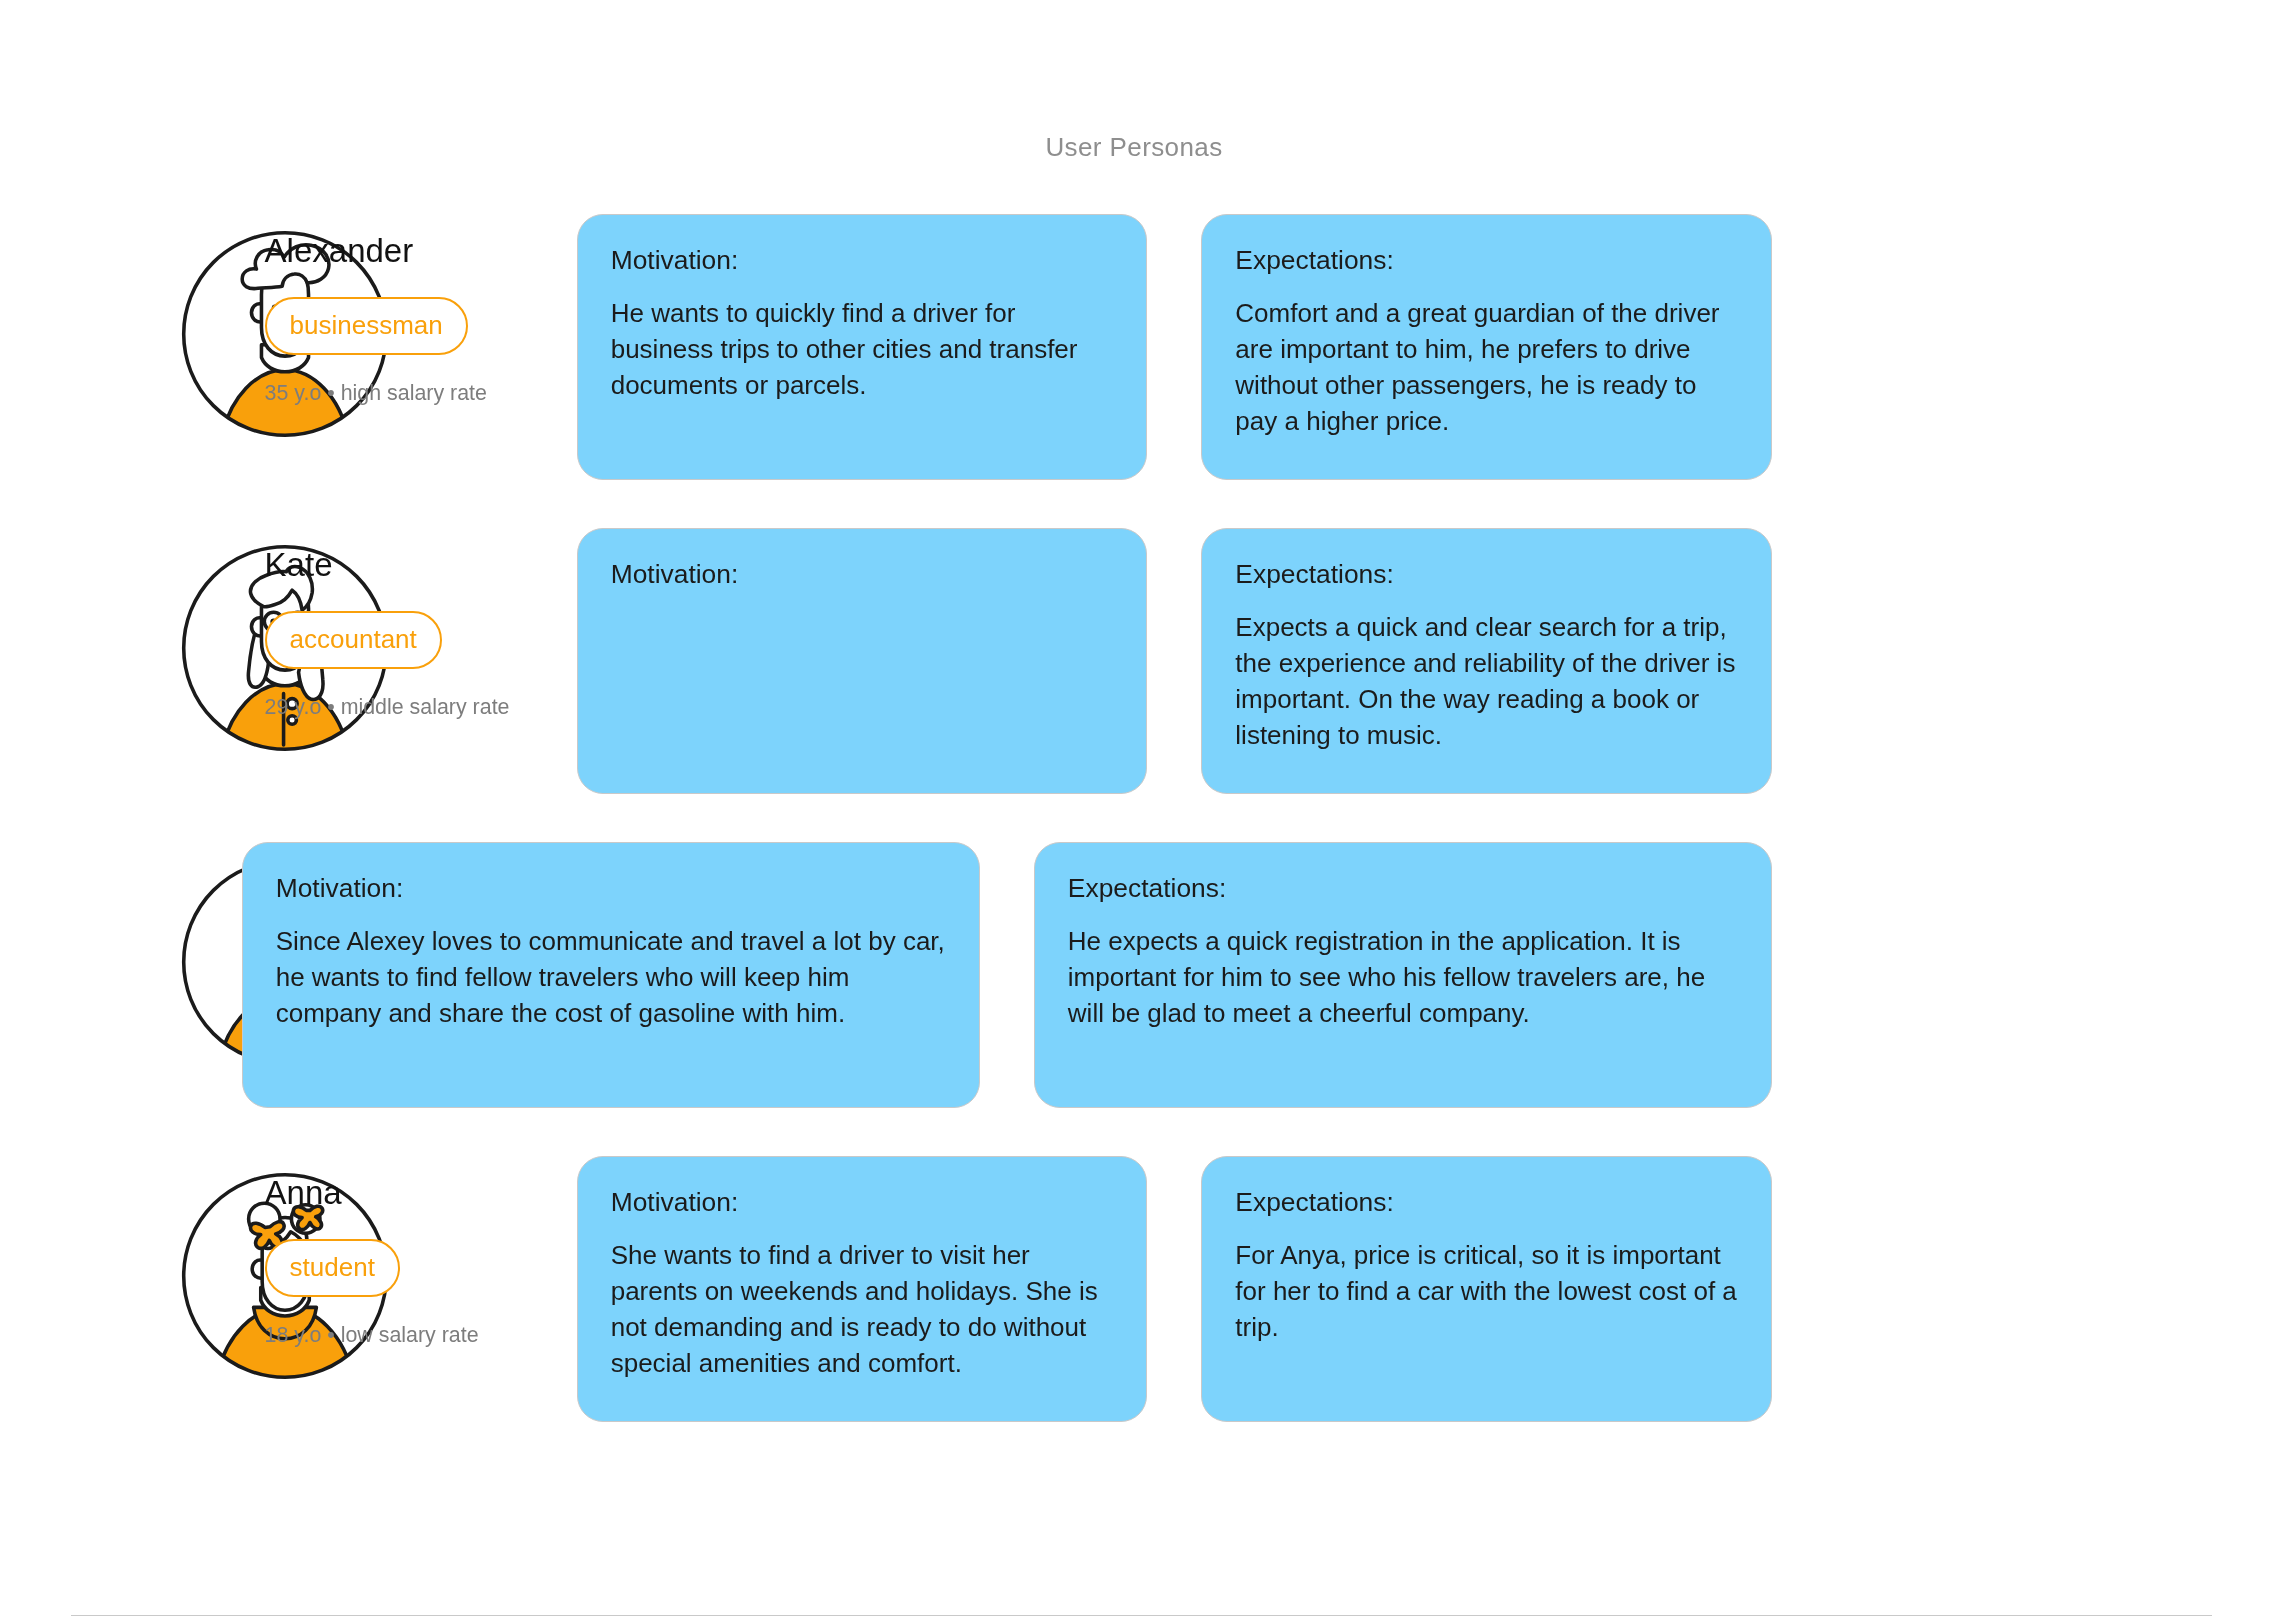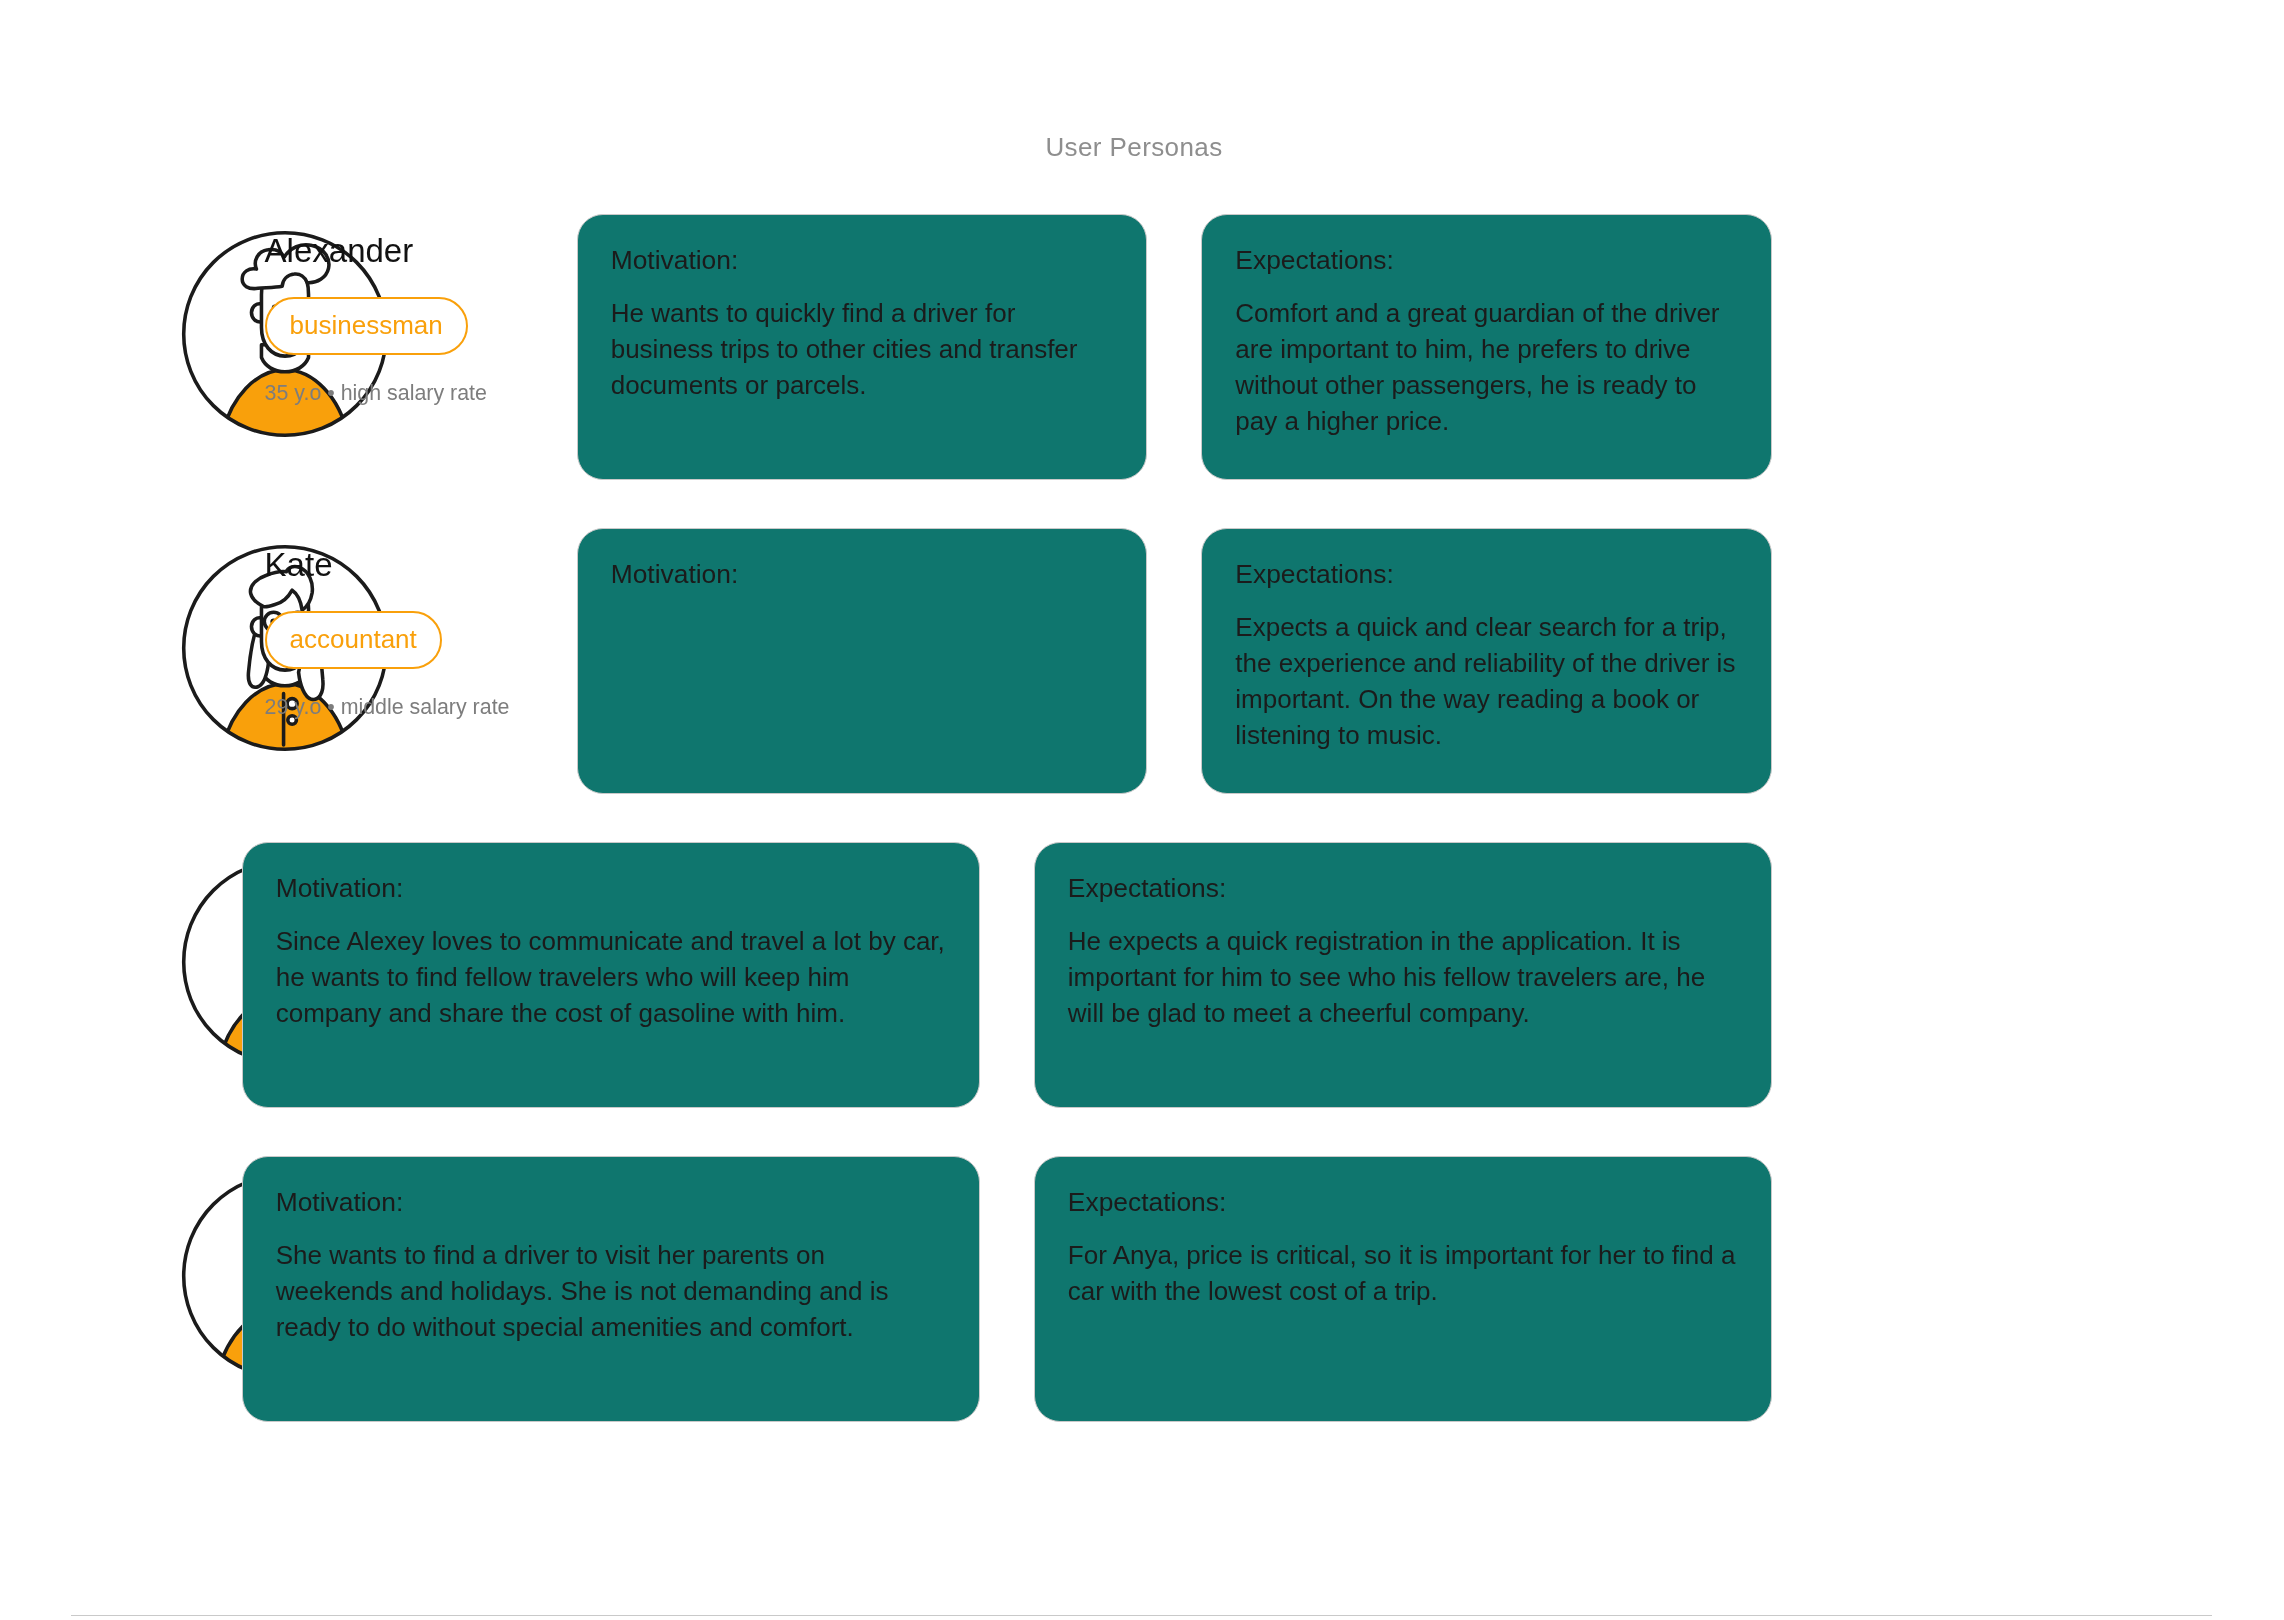--- a/index.html
+++ b/index.html
@@ -93,21 +93,21 @@
     flex: 1;
     display: flex;
     gap: 54px;
     padding-right: 140px;
     padding-left: 5.7px;
   }
   .info-card {
     flex: 1 1 0;
     border: 1.4px solid #c9c9c9;
     border-radius: 26px;
-    background: #0f766e;
+    background: #7dd3fc;
     padding: 31px 33px 31px 33px;
     box-sizing: border-box;
     min-height: 266px;
   }
   .card-heading {
     font-size: 26.4px;
     color: #1b1b1b;
     line-height: 1.1;
     margin-bottom: 21.4px;
   }
@@ -286,20 +286,25 @@
           <path d="M122 82 c-8 -7 -18 -8 -20 -2 -2 7 5 12 14 12 -7 5 -10 14 -4 18 6 4 13 -2 16 -10 3 8 11 13 16 9 5 -5 1 -14 -7 -18 8 -2 14 -8 11 -14 -3 -6 -12 -3 -19 4 z" fill="#F9A00B" stroke="#1b1b1b" stroke-width="5" stroke-linejoin="round"></path>
           <path d="M180 58 c-7 -6 -16 -7 -18 -1 -2 6 4 11 12 11 -6 5 -9 12 -3 16 5 3 11 -2 14 -9 3 7 10 11 14 8 5 -4 1 -12 -6 -16 7 -2 12 -7 9 -12 -3 -5 -11 -3 -17 3 z" fill="#F9A00B" stroke="#1b1b1b" stroke-width="5" stroke-linejoin="round"></path>
           <circle cx="137" cy="132" r="4.5" fill="#1b1b1b"></circle>
           <circle cx="166" cy="132" r="4.5" fill="#1b1b1b"></circle>
           <path d="M151 136 l0 14 -5 2" fill="none" stroke="#1b1b1b" stroke-width="4.5" stroke-linecap="round" stroke-linejoin="round"></path>
           <path d="M140 166 c5 8 17 8 22 0" fill="none" stroke="#1b1b1b" stroke-width="4.5" stroke-linecap="round"></path>
         </g>
         <circle cx="150" cy="150" r="142" fill="none" stroke="#1b1b1b" stroke-width="5"></circle>
       </svg>
     </div>
+    <div class="identity-cell">
+      <div class="persona-name">Anna</div>
+      <div class="role-chip">student</div>
+      <div class="meta-line">18 y.o • low salary rate</div>
+    </div>
     <div class="cards-cell">
       <div class="info-card">
         <div class="card-heading">Motivation:</div>
         <div class="card-body">She wants to find a driver to visit her parents on weekends and holidays. She is not demanding and is ready to do without special amenities and comfort.</div>
       </div>
       <div class="info-card">
         <div class="card-heading">Expectations:</div>
         <div class="card-body">For Anya, price is critical, so it is important for her to find a car with the lowest cost of a trip.</div>
       </div>
     </div>

